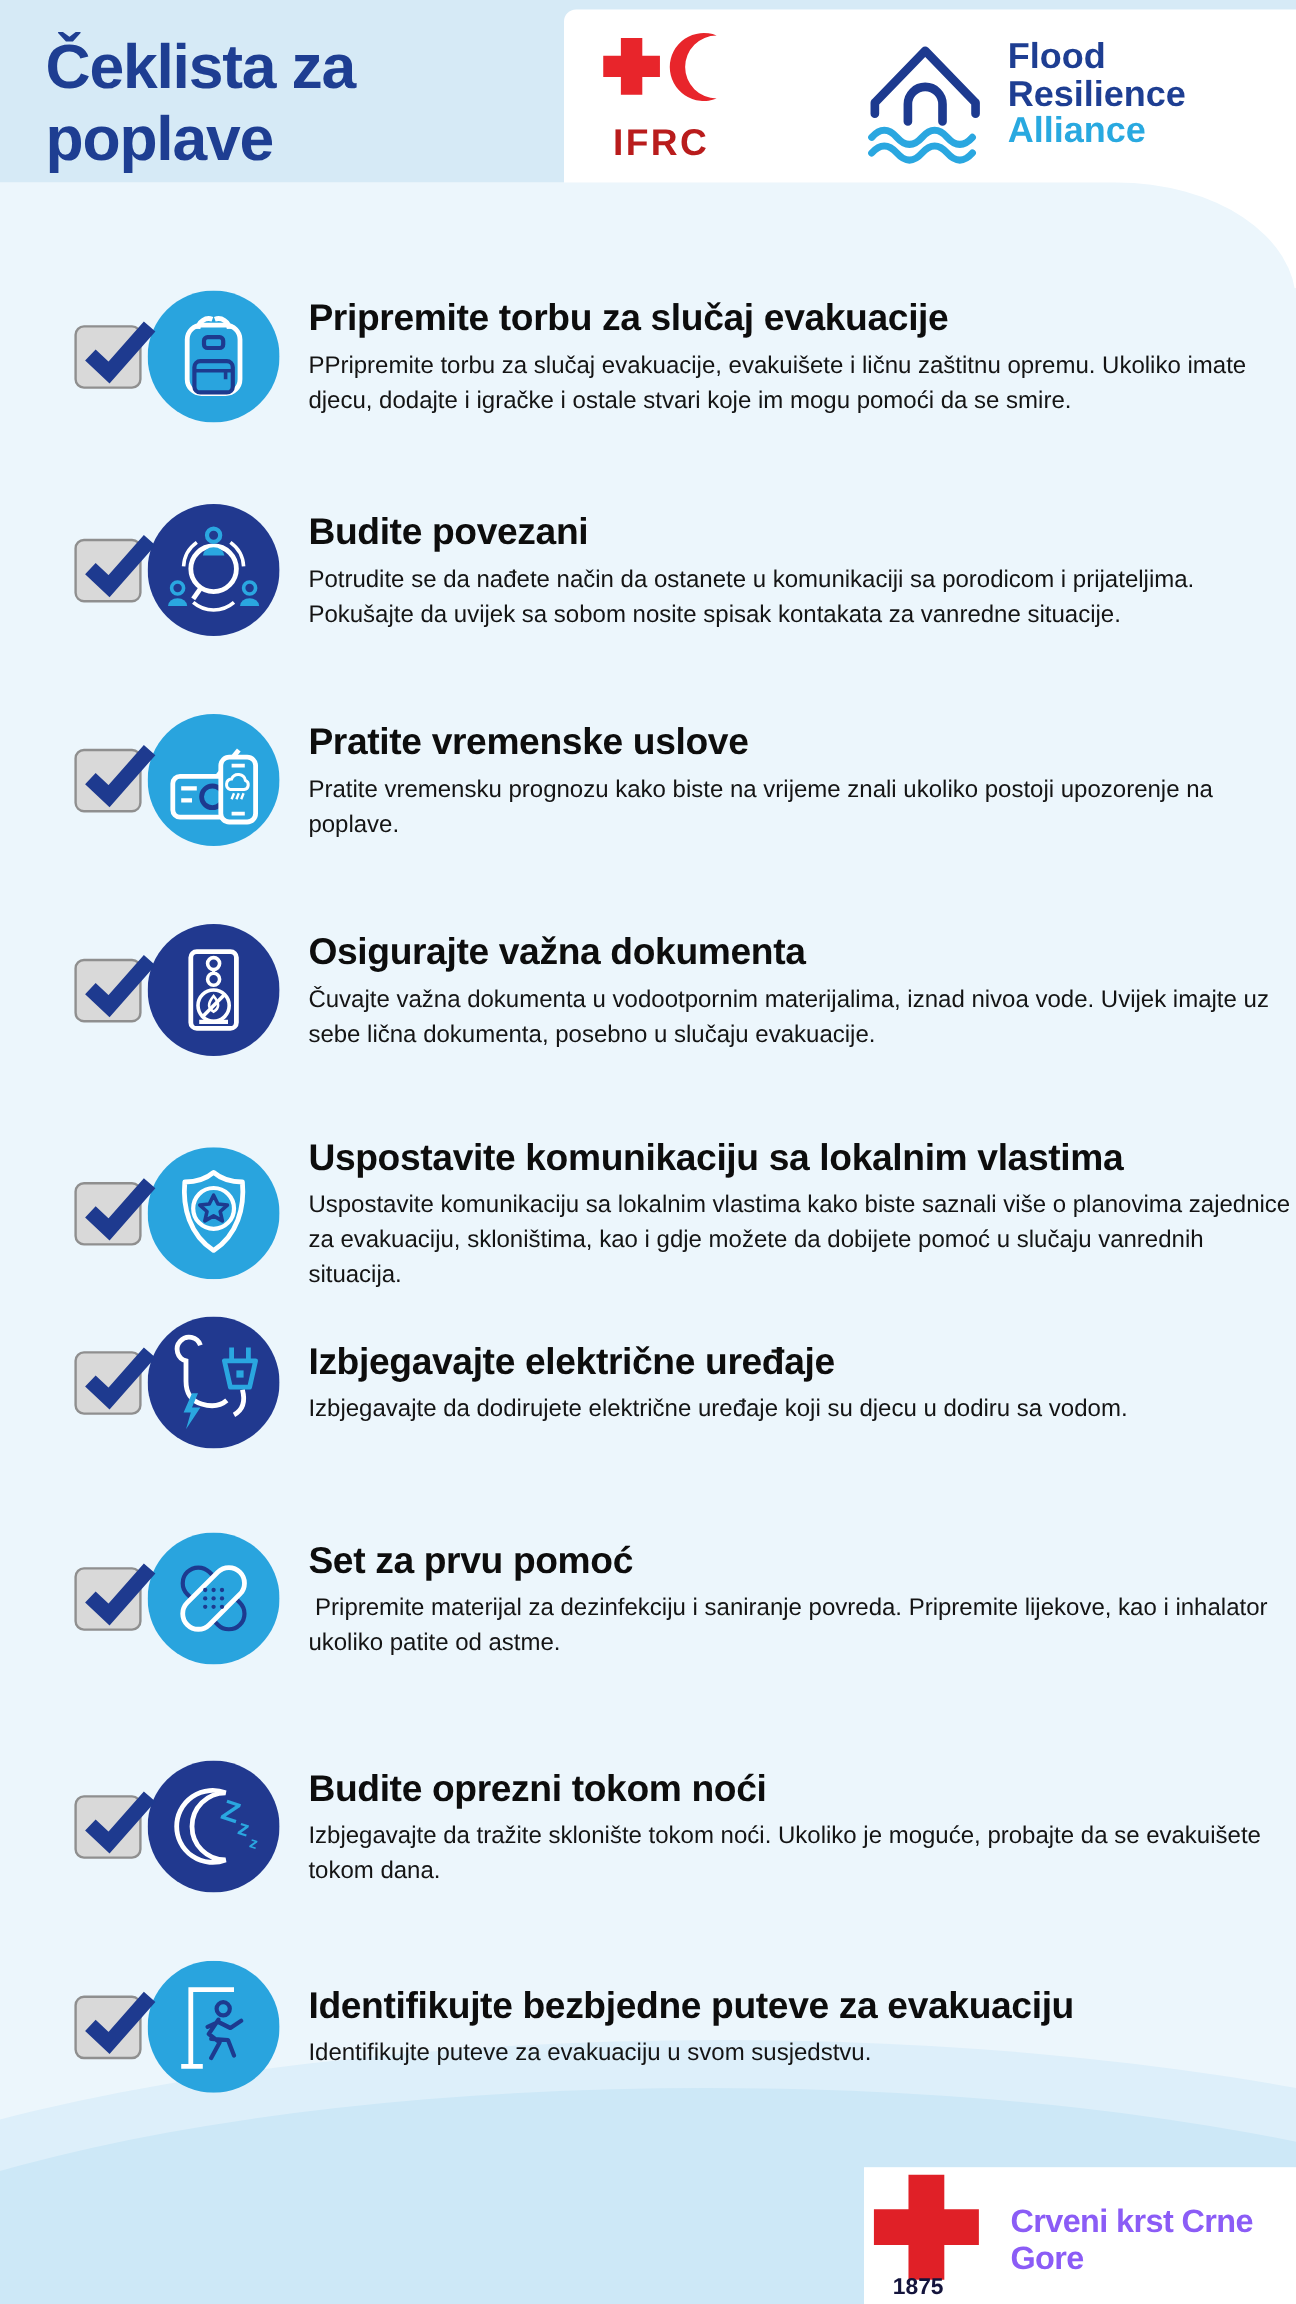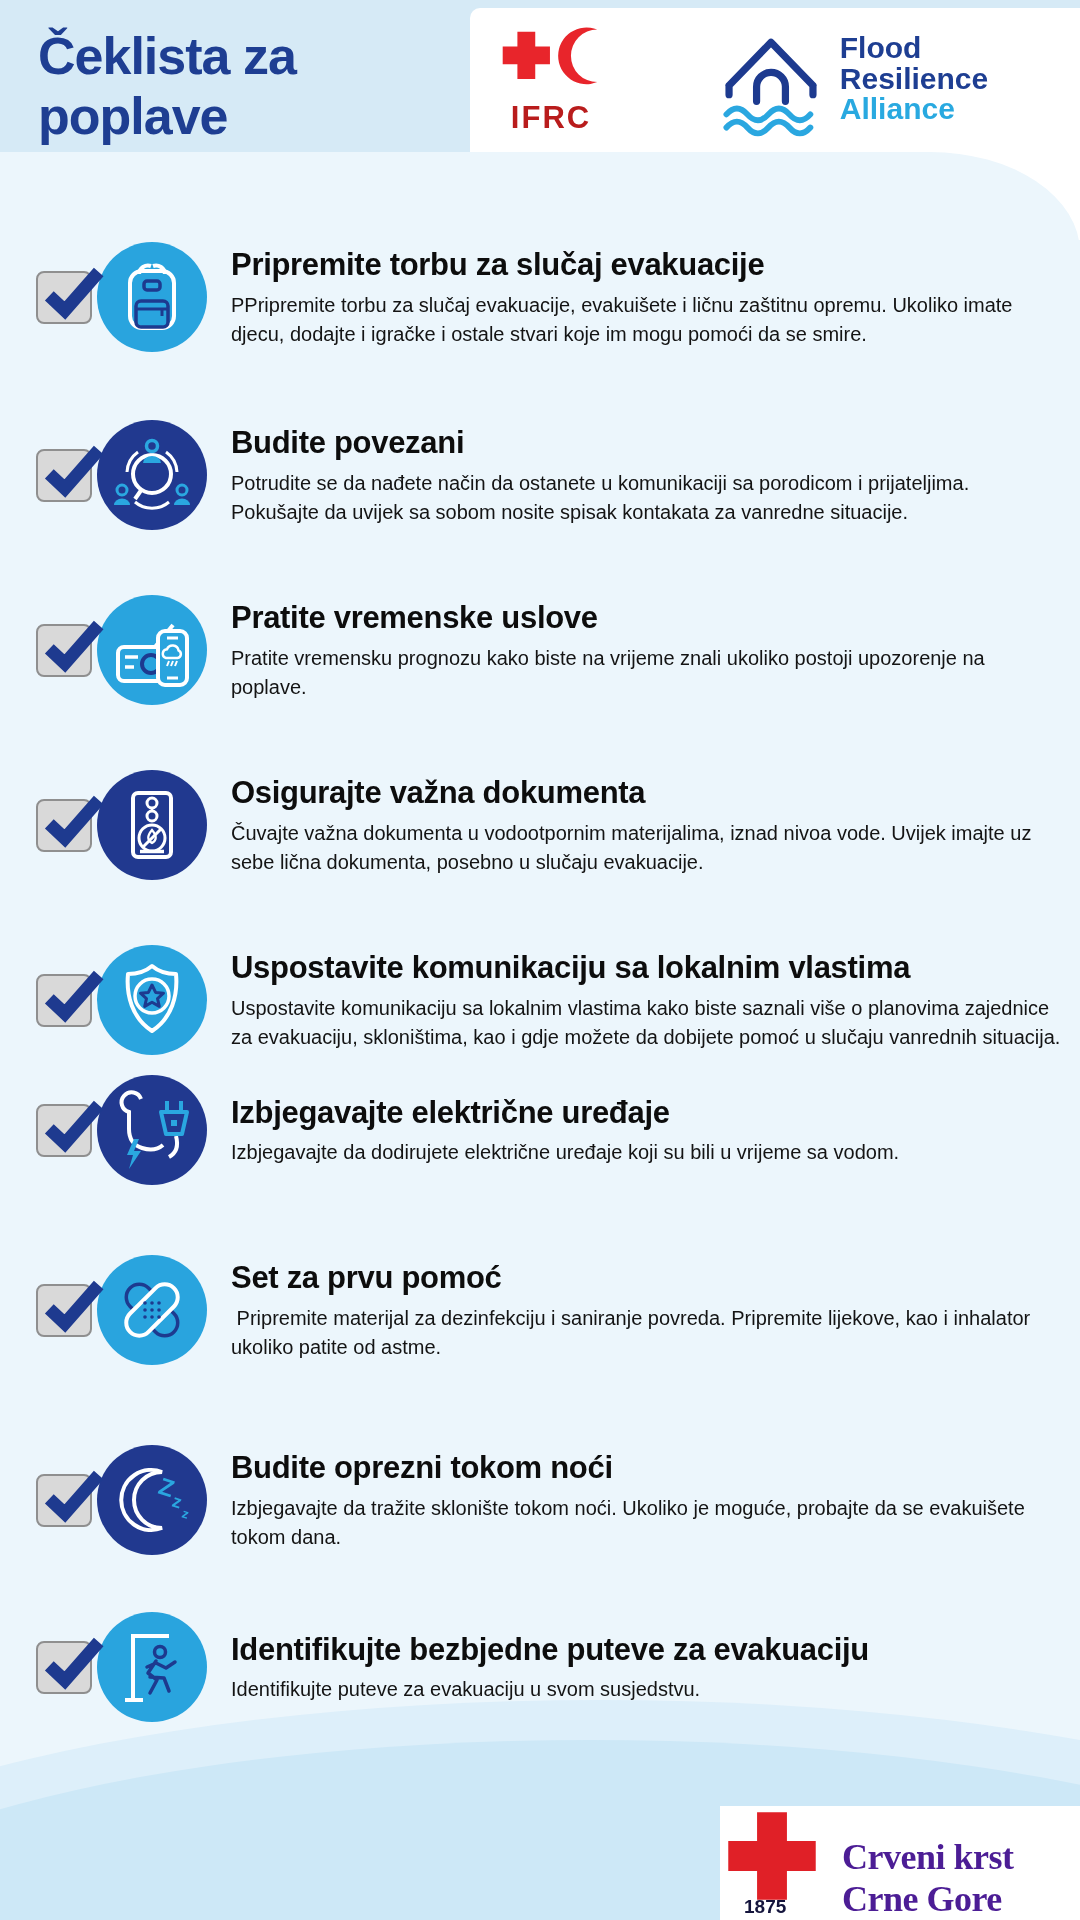--- a/index.html
+++ b/index.html
@@ -23,21 +23,21 @@
   .fra-text .l1,.fra-text .l2{color:#1e3e92;}
   .fra-text .l3{color:#29a9e0;}
   
   .main-panel{
     position:absolute;left:0;top:152px;width:1080px;height:1768px;
     background:#ecf6fc;border-top-right-radius:150px 100px;overflow:hidden;
   }
   .wave-b{position:absolute;left:-300px;bottom:-300px;width:1800px;height:520px;background:#ddeffa;border-radius:50%;}
   .wave-a{position:absolute;left:-220px;bottom:-260px;width:1620px;height:440px;background:#cde8f7;border-radius:50%;}
   .items{position:relative;z-index:2;padding-top:90px;}
-  .item{display:flex;align-items:center;padding-left:36px;}
+  .item{display:flex;align-items:center;padding-left:62px;}
   .cb-col{width:61px;flex:0 0 61px;}
   .checkbox{
     position:relative;width:56px;height:53px;background:#d9d9d9;
     border:2px solid #8f8f8f;border-radius:8px;box-sizing:border-box;
   }
   .checkbox svg{position:absolute;left:4px;top:-8px;overflow:visible;}
   .icon-col{width:110px;flex:0 0 110px;margin-right:24px;}
   .icon-col svg{display:block;width:110px;height:110px;}
   .circle-light{fill:#29a4de;}
   .circle-dark{fill:#21398f;}
@@ -46,22 +46,22 @@
   .item-desc{font-size:20px;font-weight:500;color:#141414;line-height:1.45;margin:0;white-space:pre-wrap;}
   .item-5 .item-title{max-width:700px;}
   
   .footer-logo{
     position:absolute;right:0;bottom:0;width:360px;height:114px;background:#ffffff;
     z-index:3;display:block;
   }
   .footer-cross{position:absolute;left:4px;top:2px;}
   .footer-name{
     position:absolute;left:122px;top:30px;width:236px;
-    font-size:36px;font-weight:700;letter-spacing:-0.5px;color:#4c1d95;
-    font-family:Liberation Serif, serif;
+    font-size:27px;font-weight:700;letter-spacing:-0.5px;color:#8b5cf6;
+    font-family:Liberation Sans, sans-serif;
   }
   .footer-year{position:absolute;left:24px;bottom:2px;font-size:19px;font-weight:800;color:#14143c;}
   .st-w{stroke:#ffffff;fill:none;}
   .st-n{stroke:#1d3a8f;fill:none;}
   .st-b{stroke:#2aa7e0;fill:none;}
 </style>
 </head>
 <body>
 
 <div class="header-band"></div>
@@ -238,21 +238,21 @@
           <path class="st-w" stroke-width="4" d="M44 24 a10 10 0 1 0 -12 13 v17 q0 15 13 19 q13 4 21 -3"></path>
           <path class="st-w" stroke-width="4" d="M79 61 q4 15 -7 21"></path>
           <path class="st-b" stroke-width="4" stroke-linejoin="round" d="M64 37 h26 l-5 22 h-16 z"></path>
           <path class="st-b" stroke-width="4" d="M70 37 v-11 M84 37 v-11"></path>
           <rect x="74" y="45" width="6" height="6" fill="#2aa7e0"></rect>
           <path d="M37 64 L30 80 h6 L32 94 L44 76 h-7 L42 64 Z" fill="#2aa7e0"></path>
         </svg>
       </div>
       <div class="item-text">
         <p class="item-title">Izbjegavajte električne uređaje</p>
-        <p class="item-desc">Izbjegavajte da dodirujete električne uređaje koji su bili u vrijeme sa vodom.</p>
+        <p class="item-desc">Izbjegavajte da dodirujete električne uređaje koji su djecu u dodiru sa vodom.</p>
       </div>
     </div>
 
     <div class="item" style="margin-bottom:80px;min-height:110px">
       <div class="cb-col">
           <div class="checkbox">
         <svg width="64" height="58" viewBox="0 0 70 60">
               <path d="M8 32 L25 48 L62 6" stroke="#1e3a8f" stroke-width="14" fill="none"></path>
             </svg>
       </div>

